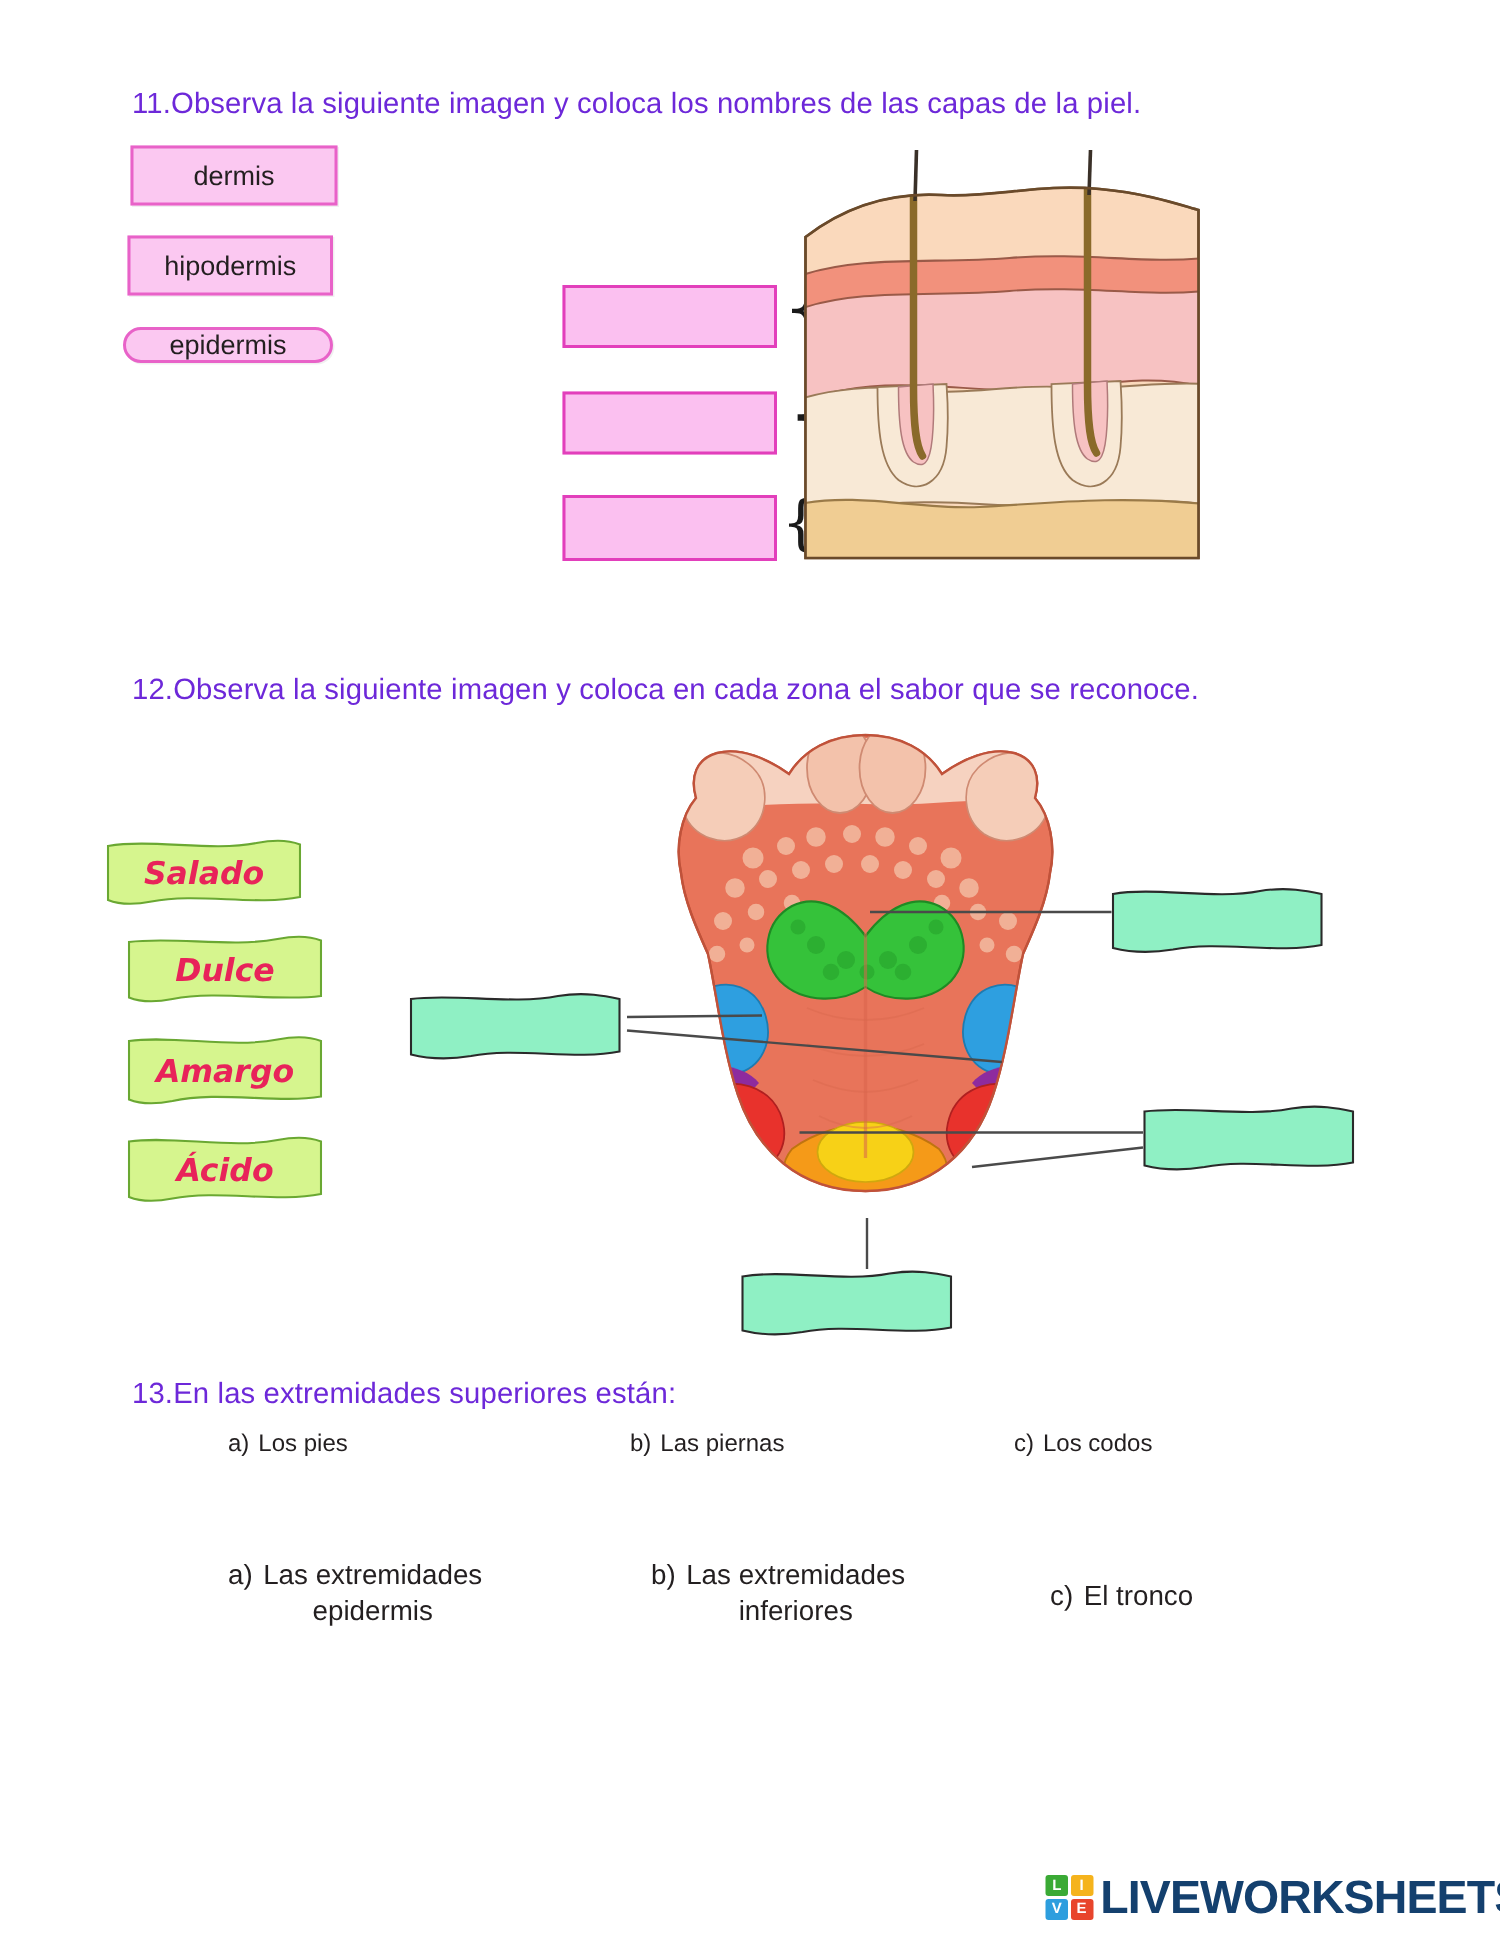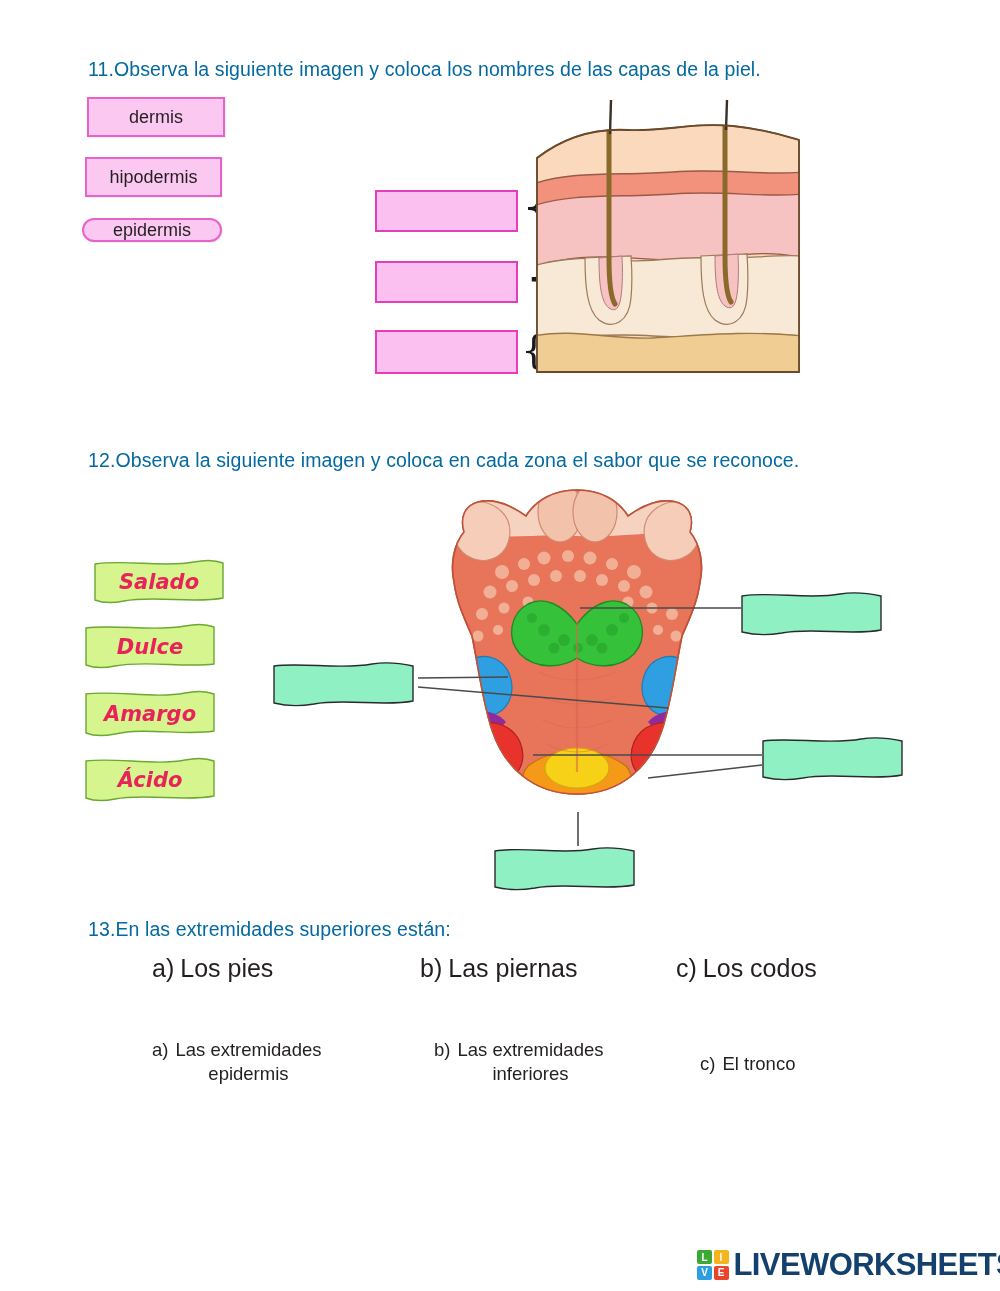--- a/index.html
+++ b/index.html
@@ -20,31 +20,31 @@
     position: absolute;
     inset: 0;
     background: #ffffff;
   }
 
   
   .q-line {
     position: absolute;
     font-size: 19.5px;
     letter-spacing: 0.1px;
-    color: #0369a1;
+    color: #6d28d9;
     white-space: nowrap;
   }
   .q-num {
     display: inline-block;
     min-width: 26px;
   }
 
   .opt {
     position: absolute;
-    font-size: 25px;
+    font-size: 16px;
     color: #231f20;
     line-height: 1.25;
   }
   .opt .lead { margin-right: 6px; }
   .opt-wrap {
     position: absolute;
     font-size: 18.5px;
     color: #231f20;
     line-height: 1.3;
     display: flex;
@@ -204,21 +204,21 @@
     <path d="M78,2 L77,36" stroke="#3a3028" stroke-width="2.4" fill="none"></path>
     <path d="M194,2 L193,32" stroke="#3a3028" stroke-width="2.4" fill="none"></path>
 
     <path d="M4,60 C30,40 60,30 95,32 C130,34 160,24 200,28 C232,31 252,38 266,42 L266,274 L4,274 Z" fill="none" stroke="#6a4a2a" stroke-width="1.8"></path>
   </svg>
 
   <div class="q-line" style="left:88px; top:449px;">
     <span class="q-num">12.</span><span>Observa la siguiente imagen y coloca en cada zona el sabor que se reconoce.</span>
   </div>
 
-  <div class="green-chip" style="left:94px; top:557px; width:130px; height:49px;">
+  <div class="green-chip" style="left:71px; top:557px; width:130px; height:49px;">
     <svg viewBox="0 0 130 49" preserveAspectRatio="none">
       <path d="M1,7 C30,2 70,11 100,5 C115,2 124,4 129,6 L129,41 C100,47 60,38 30,44 C15,47 6,45 1,43 Z" fill="#d6f58e" stroke="#6aa832" stroke-width="1.4"></path>
     </svg>
     <span>Salado</span>
   </div>
 
   <div class="green-chip" style="left:85px; top:622px; width:130px; height:49px;">
     <svg viewBox="0 0 130 49" preserveAspectRatio="none">
       <path d="M1,6 C30,2 70,10 100,4 C115,1 124,3 129,5 L129,42 C100,46 60,38 30,44 C15,47 6,45 1,43 Z" fill="#d6f58e" stroke="#6aa832" stroke-width="1.4"></path>
     </svg>

